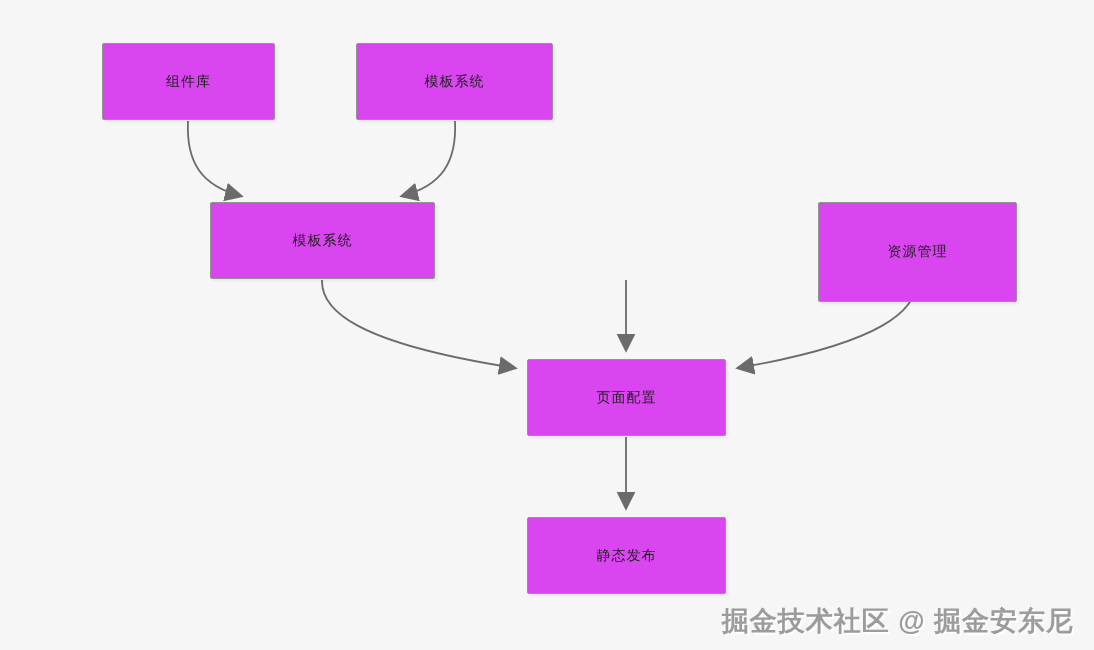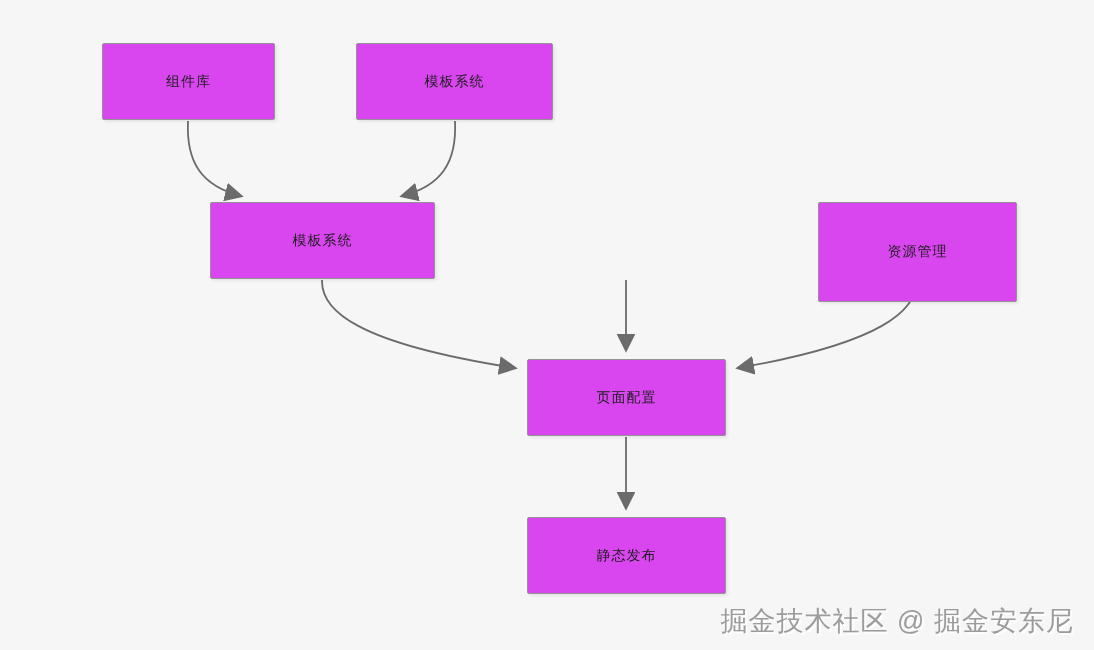--- a/index.html
+++ b/index.html
@@ -44,21 +44,21 @@
   .node-visual-builder     { left: 210px; top: 202px; width: 225px; height: 77px; }
   .node-custom-code        { left: 513px; top: 202px; width: 226px; height: 77px; }
   .node-resource-management{ left: 818px; top: 202px; width: 199px; height: 100px; }
   .node-page-config        { left: 527px; top: 359px; width: 199px; height: 77px; }
   .node-static-publish     { left: 527px; top: 517px; width: 199px; height: 77px; }
   .watermark {
     position: absolute;
     right: 20px;
     bottom: 11px;
     font-size: 27px;
-    font-weight: 400;
+    font-weight: 700;
     color: #9c9c9c;
     text-shadow: 2px 2px 1px #ffffff, 1px 1px 0 #f2f2f2;
     letter-spacing: 1px;
     white-space: nowrap;
     margin-top: 30px;
   }
 </style>
 </head>
 <body>
 

